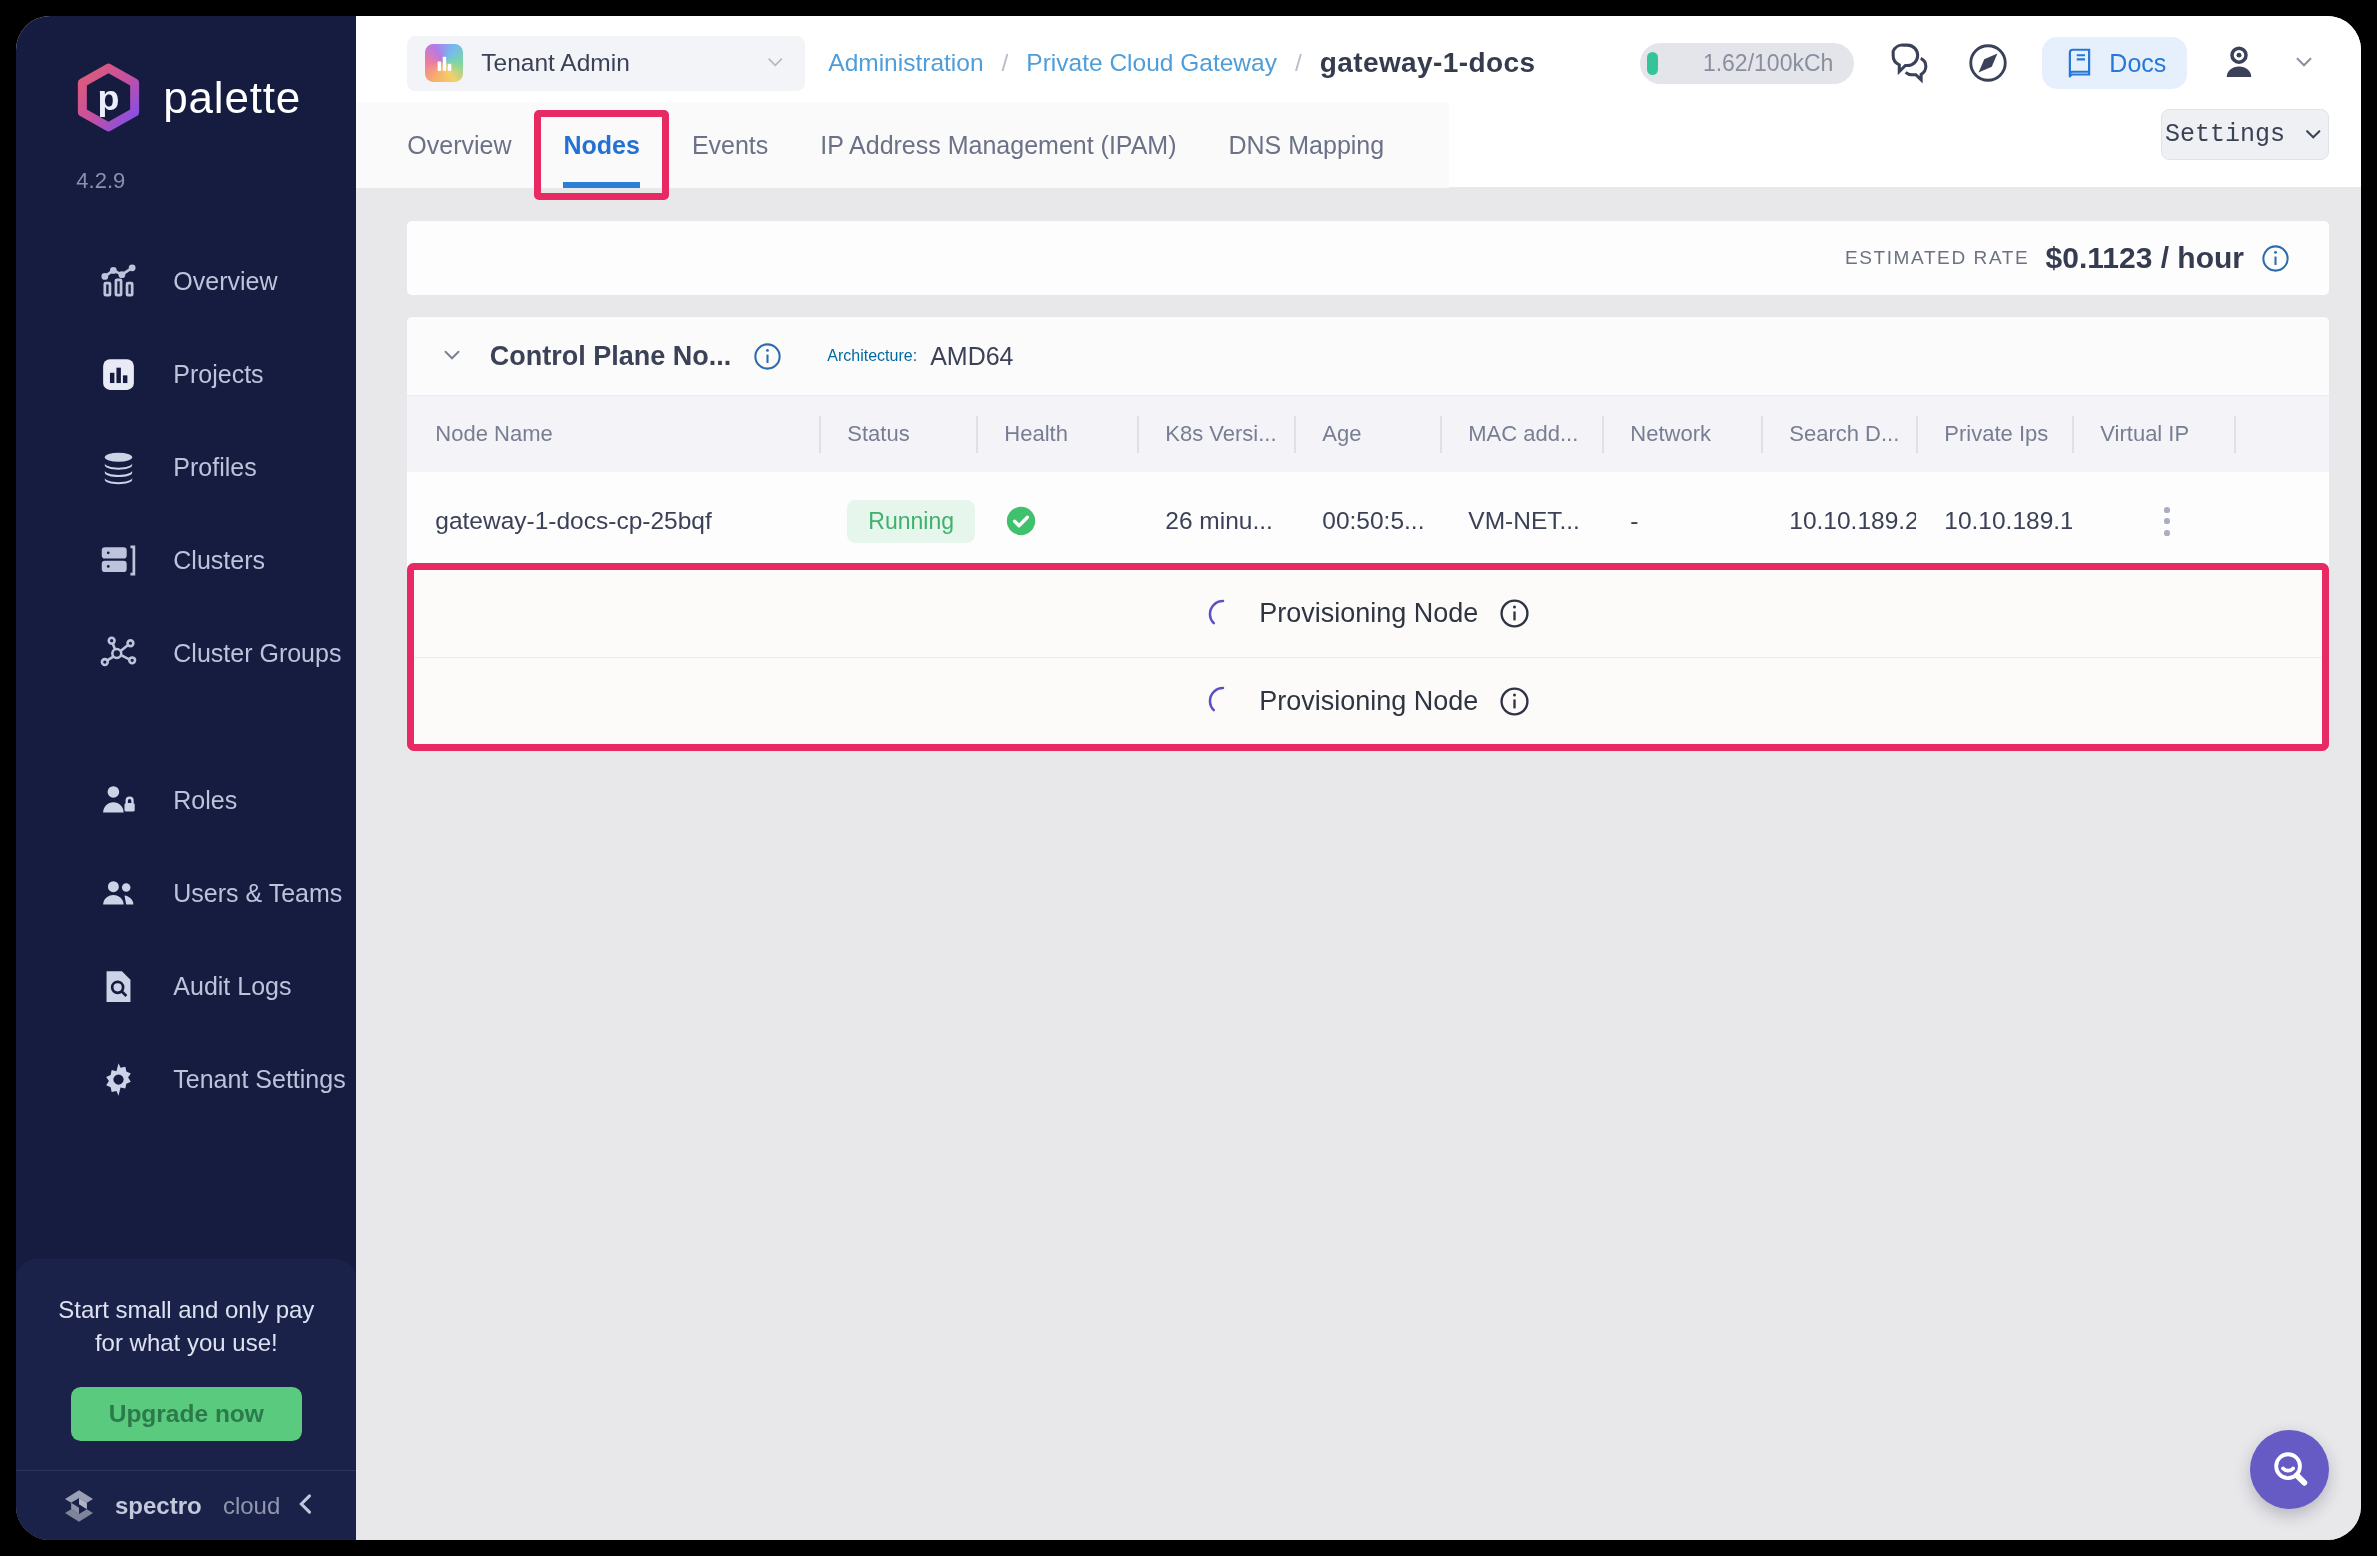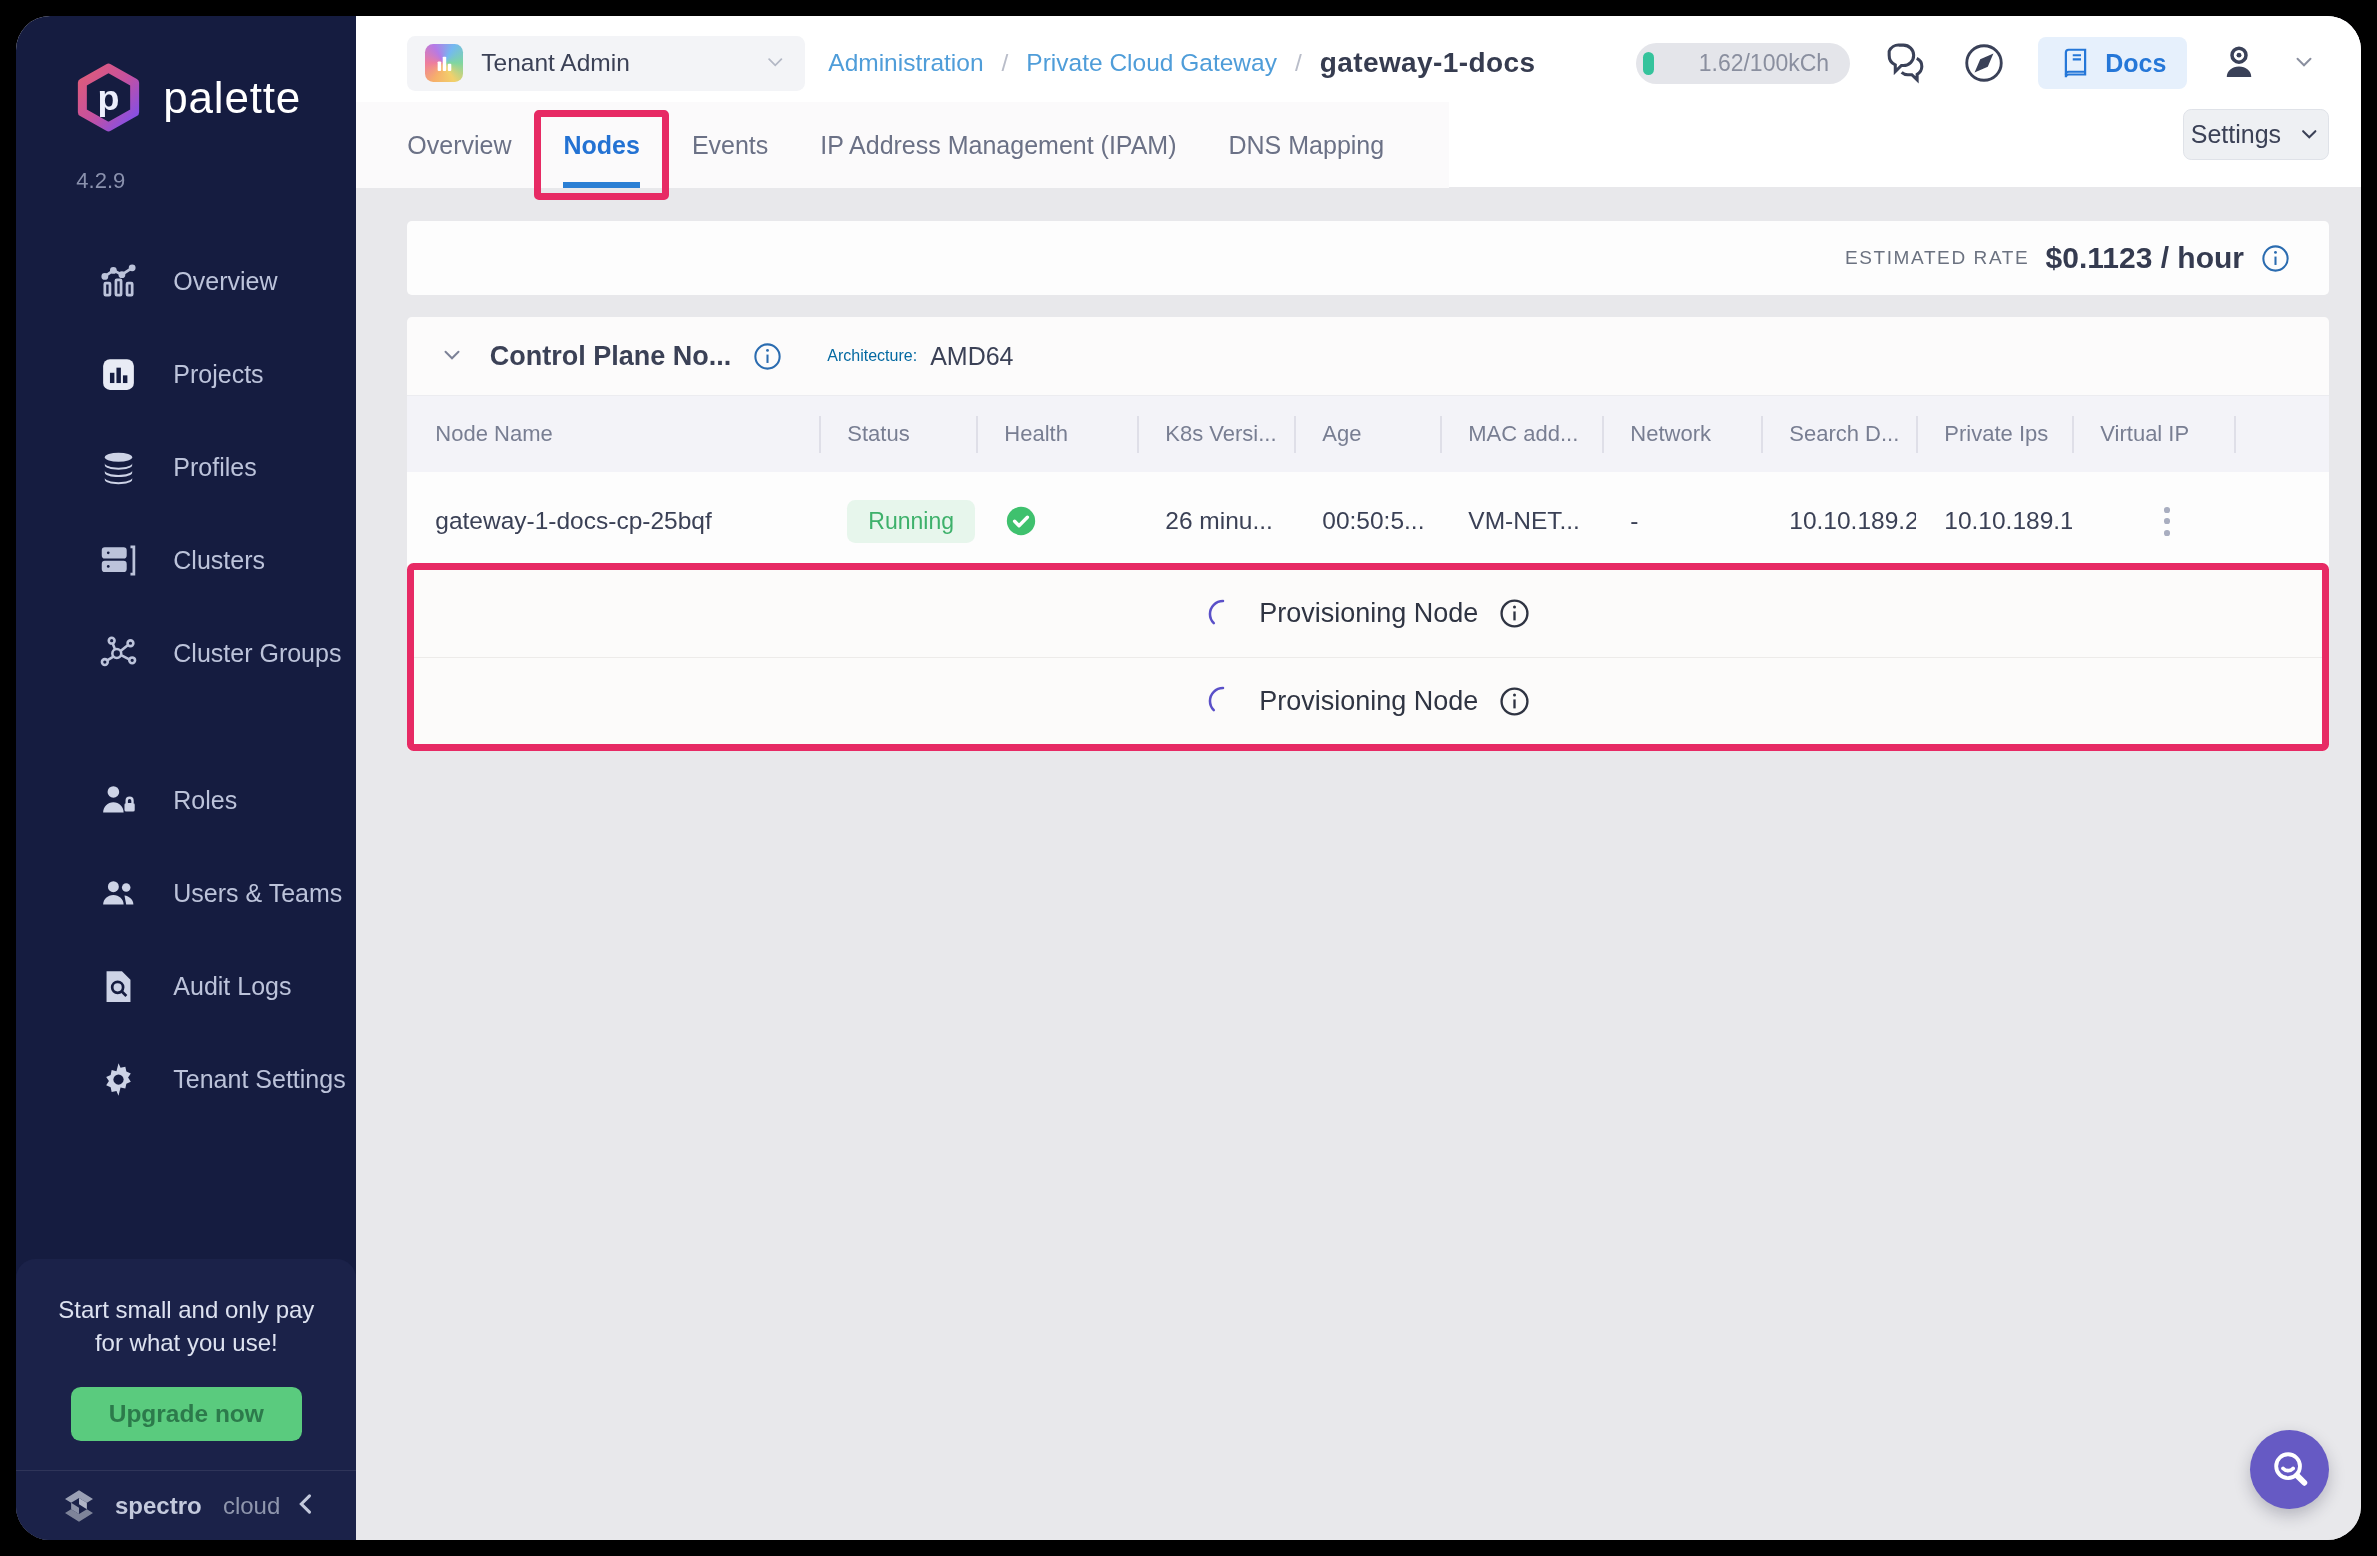--- a/index.html
+++ b/index.html
@@ -47,36 +47,36 @@
   .breadcrumb { display:flex; align-items:center; gap:18px; font-size:24.5px; }
   .crumb-link { color:#4f9dd9; cursor:pointer; }
   .crumb-sep { color:#b9bdc9; }
   .crumb-current { color:#363c50; font-size:28px; font-weight:700; letter-spacing:0.4px; }
   .top-right { margin-left:auto; display:flex; align-items:center; gap:31px; }
   .usage-pill { width:214px; height:41px; border-radius:20.4px; background:#e4e5ea;
                 display:flex; align-items:center; padding:0 21px 0 6.5px; cursor:pointer; }
   .usage-dot { width:11.4px; height:23px; border-radius:8.2px; background:#35c39c; }
   .usage-text { margin-left:auto; font-size:23px; color:#8a8f9f; }
   .icon-btn { background:none; border:none; cursor:pointer; color:#3a4158; display:flex; }
-  .docs-btn { background:#e6f0fc; border:none; border-radius:8px; height:52px; padding:0 21px;
+  .docs-btn { background:#e6f0fc; border:none; border-radius:15px; height:52px; padding:0 21px;
               display:flex; align-items:center; gap:13px; color:#2577d8; font-size:25px;
-              font-weight:700; cursor:pointer; font-family:inherit; }
+              font-weight:400; cursor:pointer; font-family:inherit; }
   .hrow2 { height:86px; display:flex; align-items:flex-start; padding:0 32px 0 0; position:relative; }
   .tabs-strip { background:#fbfafb; height:86px; display:flex; align-items:center;
                 padding:0 65px 0 51px; gap:52px; }
   .tab { position:relative; height:86px; display:flex; align-items:center; font-size:25px;
          color:#6b7186; cursor:pointer; white-space:nowrap; }
   .tab.active { color:#2372d3; font-weight:700; }
   .tab-underline { position:absolute; left:0; right:0; bottom:0; height:6.5px; background:#2b7fd4; }
   .anno-tab { position:absolute; left:-29px; right:-29px; top:7.3px; bottom:-12.2px;
               border:7.3px solid #e72a64; border-radius:4.9px; pointer-events:none; z-index:10; }
-  .settings-btn { margin-left:auto; margin-top:6.5px; width:146px; height:51px; background:#eef0f3;
+  .settings-btn { margin-left:auto; margin-top:6.5px; width:168px; height:51px; background:#eef0f3;
                   border:0.8px solid #dfe2e8; border-radius:8.2px; display:flex; align-items:center;
                   justify-content:center; gap:16.3px; font-size:25px; color:#3b4156;
-                  cursor:pointer; font-family:Liberation Sans, sans-serif; }
+                  cursor:pointer; font-family:Liberation Mono, monospace; }
 
   .content { padding:34px 32px 0 51px; position:relative; }
   .rate-card { background:#fdfdfd; border-radius:4.9px; height:74px; display:flex;
                align-items:center; justify-content:flex-end; gap:16.3px; padding-right:38px; }
   .rate-label { font-size:19px; letter-spacing:1.6px; color:#6b7280; }
   .rate-value { font-size:30px; font-weight:700; color:#353b50; }
 
   .table-card { margin-top:22px; background:#fcfbfb; border-radius:4.9px; }
   .section-head { height:79px; display:flex; align-items:center; padding-left:32px;
                   border-bottom:1.6px solid #ececf0; }

